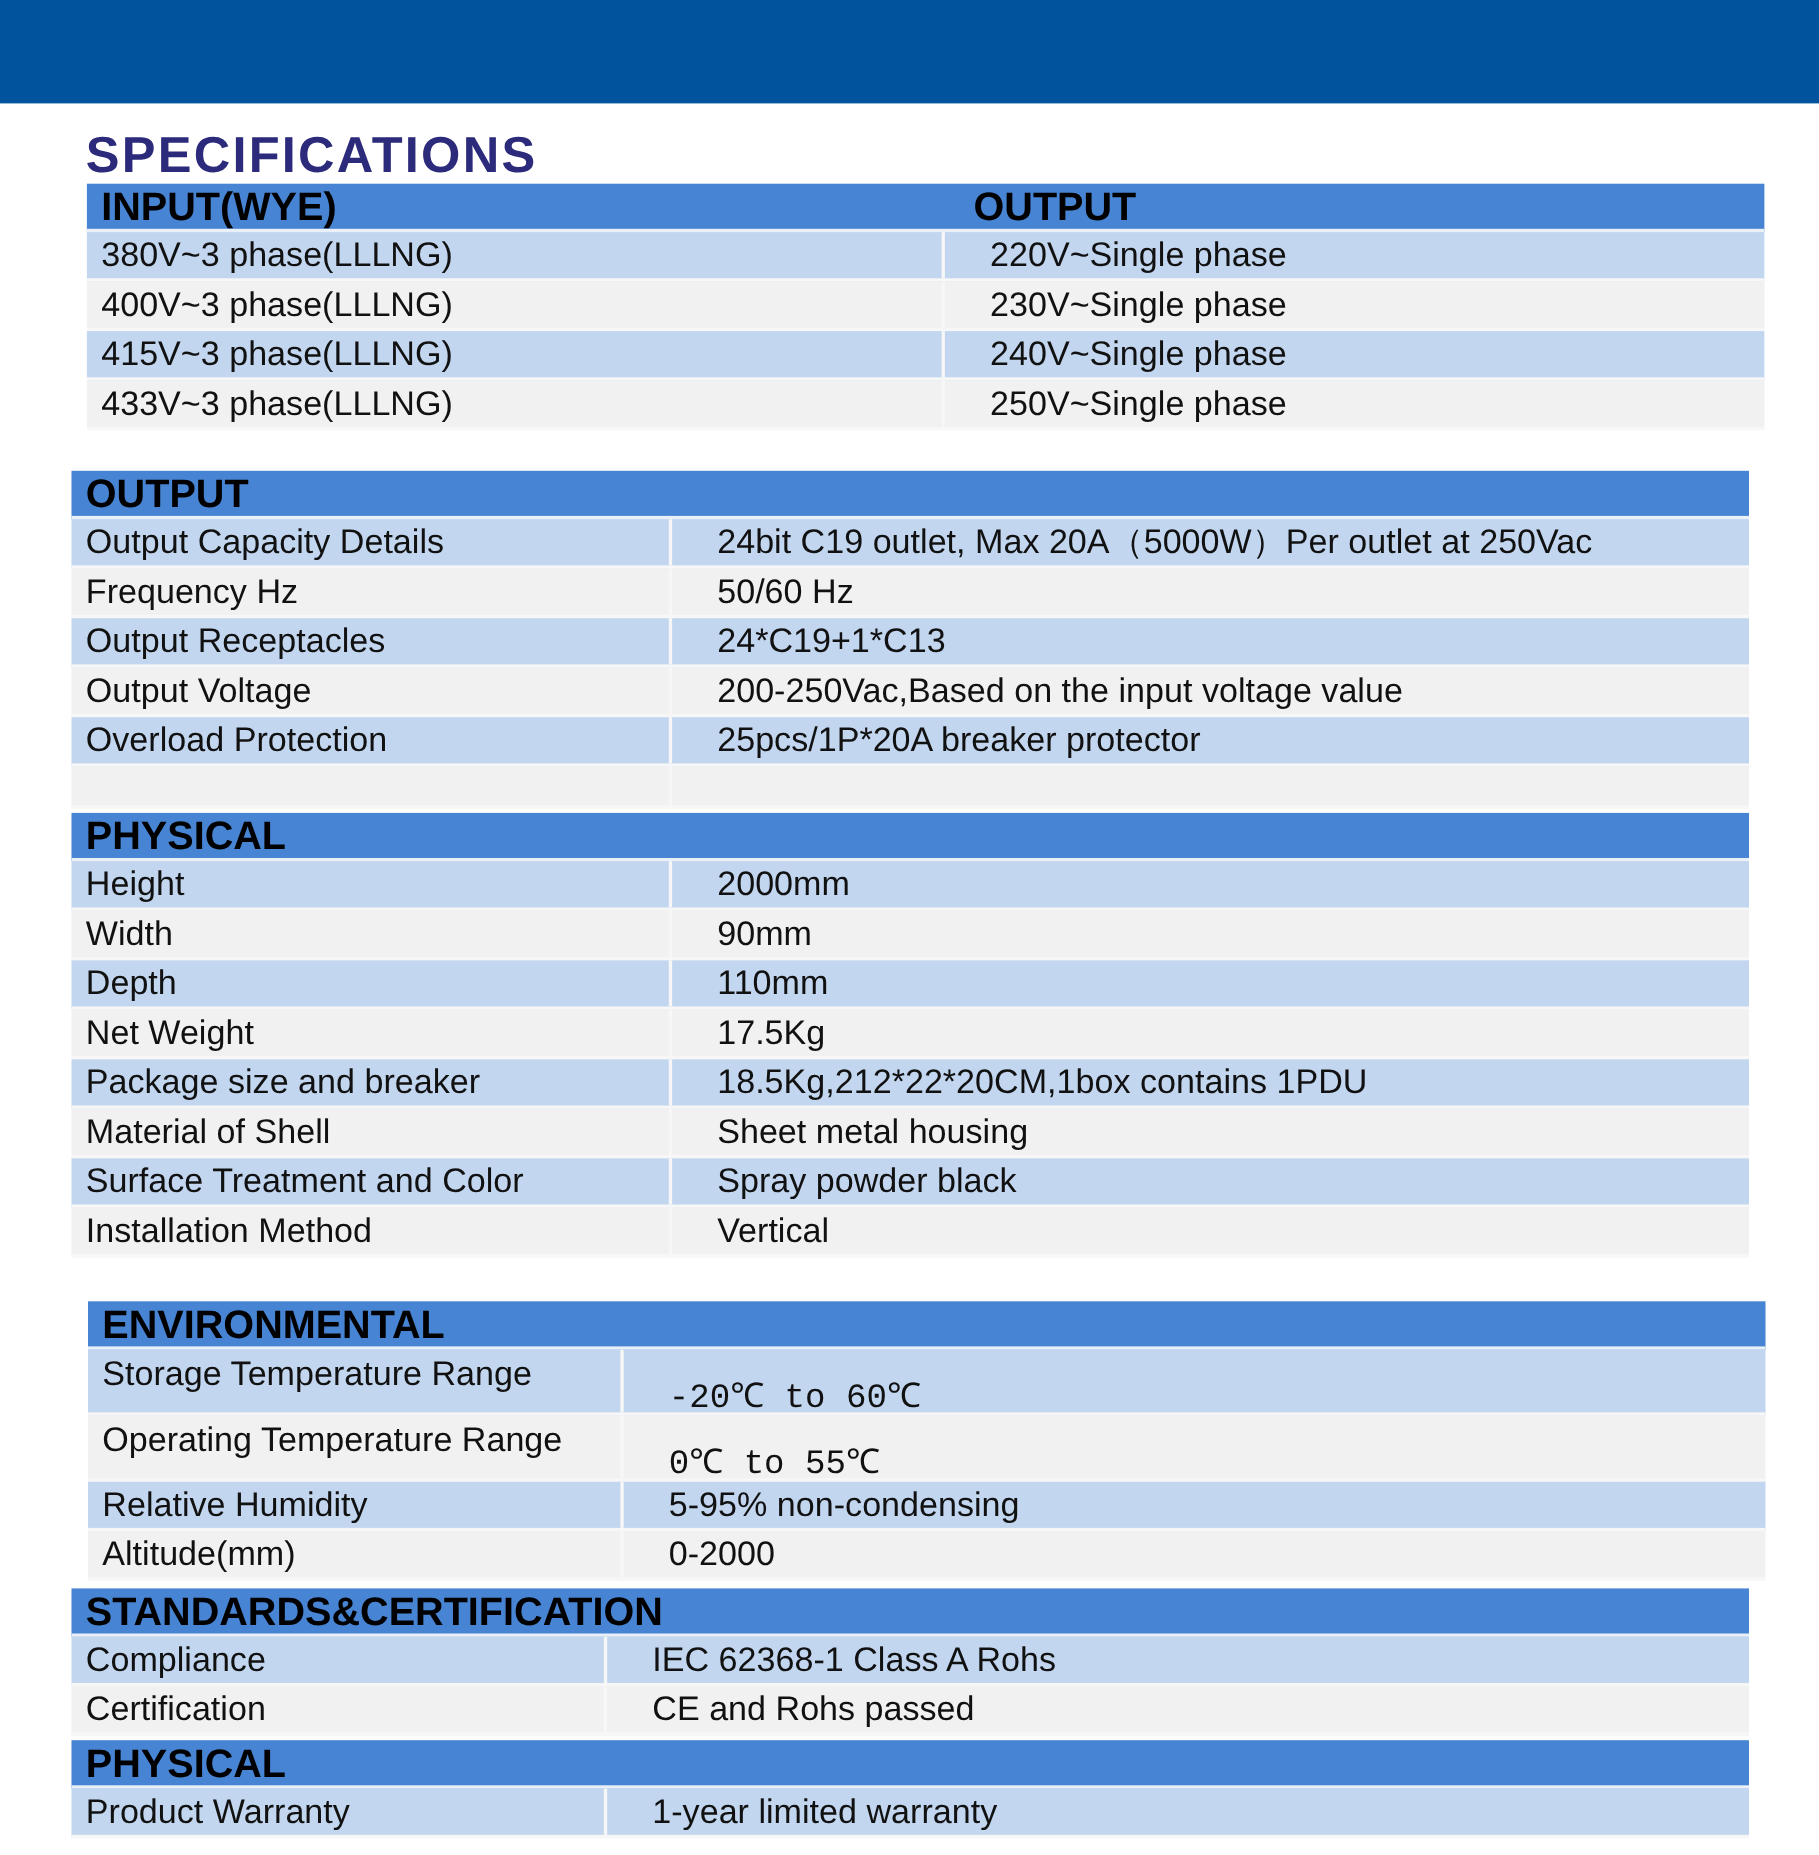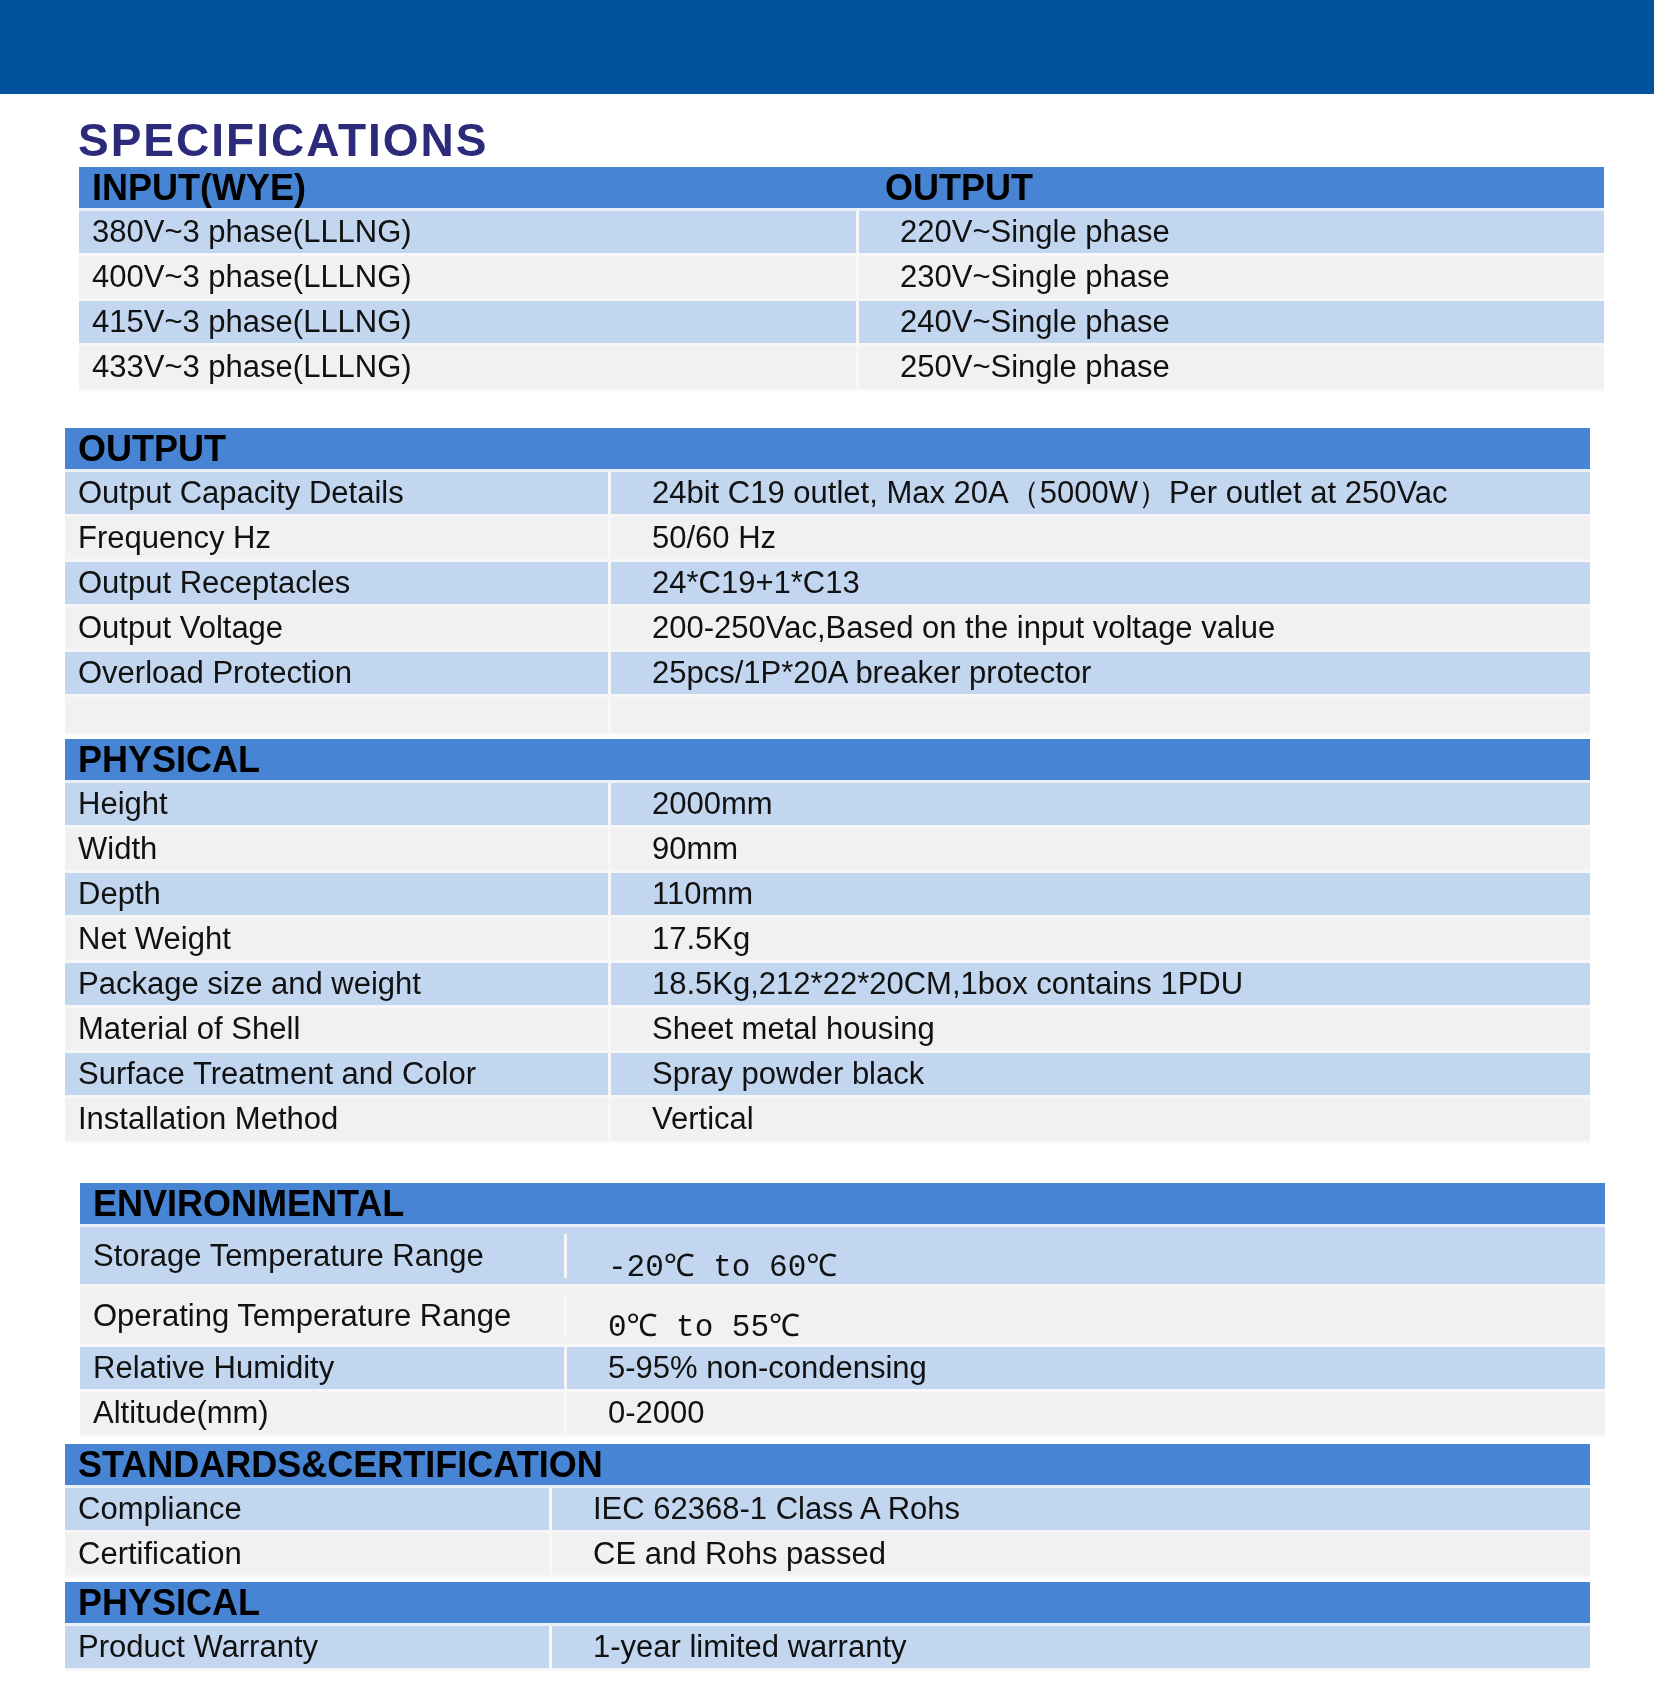--- a/index.html
+++ b/index.html
@@ -5,21 +5,21 @@
   html,body{margin:0;padding:0;background:#ffffff;}
   body{width:1654px;height:1686px;position:relative;overflow:hidden;font-family:"Liberation Sans",sans-serif;color:#111;}
   .topbar{position:absolute;left:0;top:0;width:1654px;height:94px;background:#00539c;}
   .title{position:absolute;left:78px;top:112px;font-size:46px;font-weight:bold;color:#2c2a7a;letter-spacing:2px;line-height:56px;}
   .tbl{position:absolute;left:65px;width:1525px;}
   .hdr{height:44px;background:#4784d3;display:flex;align-items:center;border-bottom:3px solid #eaf0f8;box-sizing:border-box;}
   .hdr span{font-weight:bold;font-size:36px;color:#000;padding-left:13px;line-height:44px;}
   .row{display:flex;height:45px;box-sizing:border-box;border-bottom:3px solid #f7f7f7;gap:28px;}
   .row.blue{background:#c2d6ef;}
   .row.grey{background:#f1f1f1;}
-  .row.tall{height:60px;align-items:center;}
+  .row.tall{height:60px;}
   .cell{font-size:31px;line-height:42px;padding-left:13px;white-space:nowrap;box-sizing:border-box;}
   .cell.k{border-right:3px solid #f7f7f7;}
   .row.tall .cell.k{line-height:44px;}
   .row.tall .cell.v{padding-top:24px;font-family:Liberation Mono, monospace;}
 </style>
 </head>
 <body>
 
 <div class="topbar"></div>
 <div class="title">SPECIFICATIONS</div>
@@ -91,21 +91,21 @@
     </div>
   <div class="row blue">
       <div class="cell k" style="width:546px">Depth</div>
       <div class="cell v">110mm</div>
     </div>
   <div class="row grey">
       <div class="cell k" style="width:546px">Net Weight</div>
       <div class="cell v">17.5Kg</div>
     </div>
   <div class="row blue">
-      <div class="cell k" style="width:546px">Package size and weight</div>
+      <div class="cell k" style="width:546px">Package size and breaker</div>
       <div class="cell v">18.5Kg,212*22*20CM,1box contains 1PDU</div>
     </div>
   <div class="row grey">
       <div class="cell k" style="width:546px">Material of Shell</div>
       <div class="cell v">Sheet metal housing</div>
     </div>
   <div class="row blue">
       <div class="cell k" style="width:546px">Surface Treatment and Color</div>
       <div class="cell v">Spray powder black</div>
     </div>

